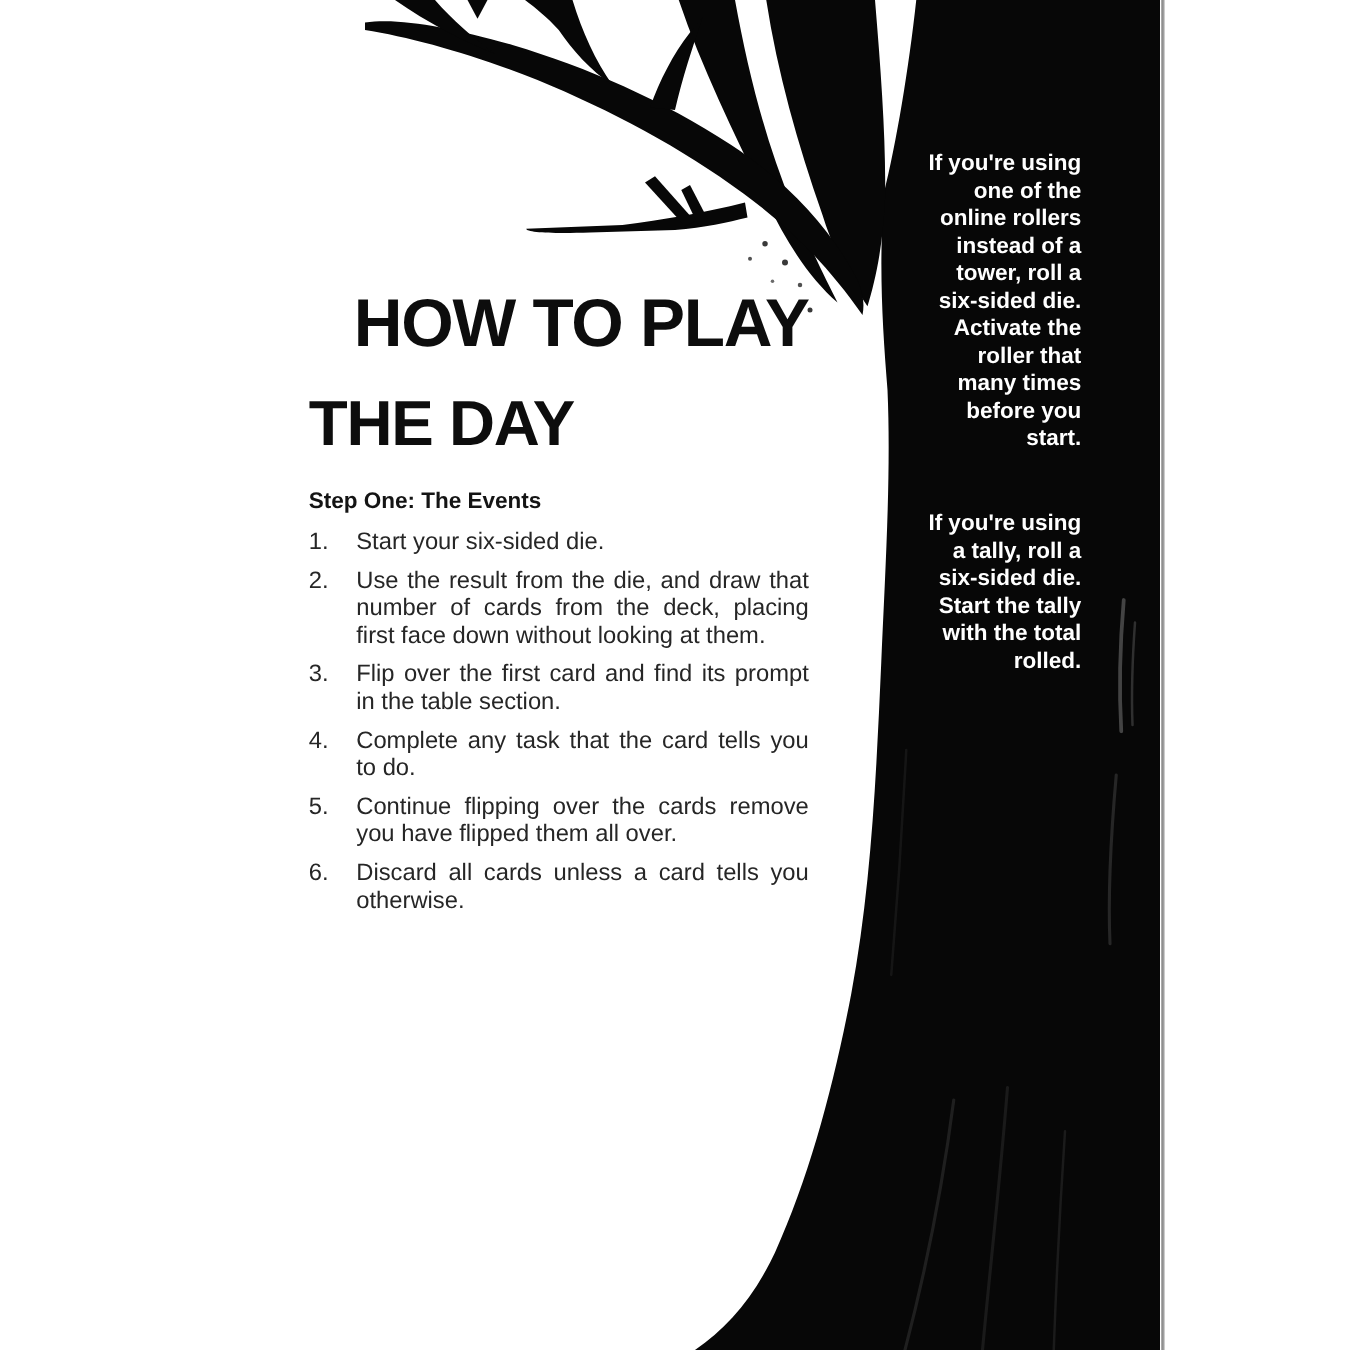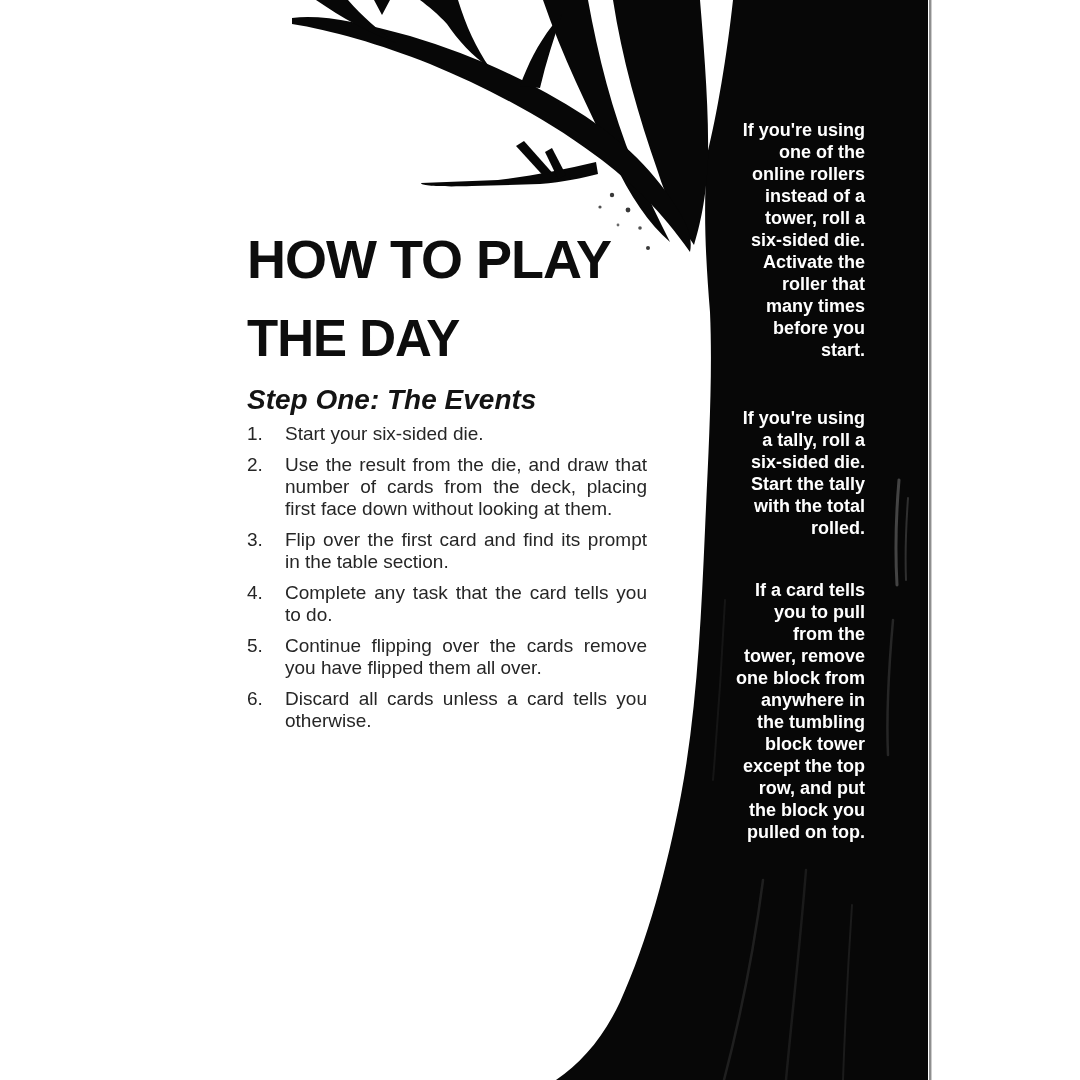--- a/index.html
+++ b/index.html
@@ -13,33 +13,33 @@
   .page-edge{
     position:absolute;left:929px;top:0;width:2px;height:1080px;
     background:#8f8f8f;box-shadow:1px 0 0 #cccccc;z-index:3;
   }
   
   .content{
     position:absolute;left:247px;top:230px;width:400px;z-index:2;
     color:#262626;
   }
   .content h1{
-    margin:0;text-align:left;font-size:54px;line-height:58px;
+    margin:0;text-align:right;font-size:54px;line-height:58px;
     font-weight:800;letter-spacing:-1px;color:#0d0d0d;
   }
   .content h2{
     margin:24px 0 0 0;text-align:left;font-size:51px;line-height:54px;
     font-weight:800;letter-spacing:-1px;color:#0d0d0d;
   }
   .content p.body{
     margin:10px 0 0 0;font-size:19px;line-height:22px;
     text-align:justify;text-justify:inter-word;
   }
   .content h3{
-    margin:21px 0 0 0;font-size:28px;line-height:26px;font-weight:700;color:#141414;font-style:italic;
+    margin:21px 0 0 0;font-size:18px;line-height:26px;font-weight:700;color:#141414;
   }
   ol.steps{list-style:none;margin:10px 0 0 0;padding:0;}
   ol.steps li{
     display:flex;margin:0 0 9px 0;font-size:19px;line-height:22px;
   }
   ol.steps .num{flex:0 0 38px;}
   ol.steps .txt{flex:1 1 auto;text-align:justify;text-justify:inter-word;}
   
   .sidebar{
     position:absolute;left:705px;top:119px;width:160px;z-index:2;
@@ -176,27 +176,15 @@
 roller that
 many times
 before you
 start.</p>
     <p class="note">If you're using
 a tally, roll a
 six-sided die.
 Start the tally
 with the total
 rolled.</p>
-    <p class="note">If a card tells
-you to pull
-from the
-tower, remove
-one block from
-anywhere in
-the tumbling
-block tower
-except the top
-row, and put
-the block you
-pulled on top.</p>
   </aside>
 
 </div>
 
 </body></html>

